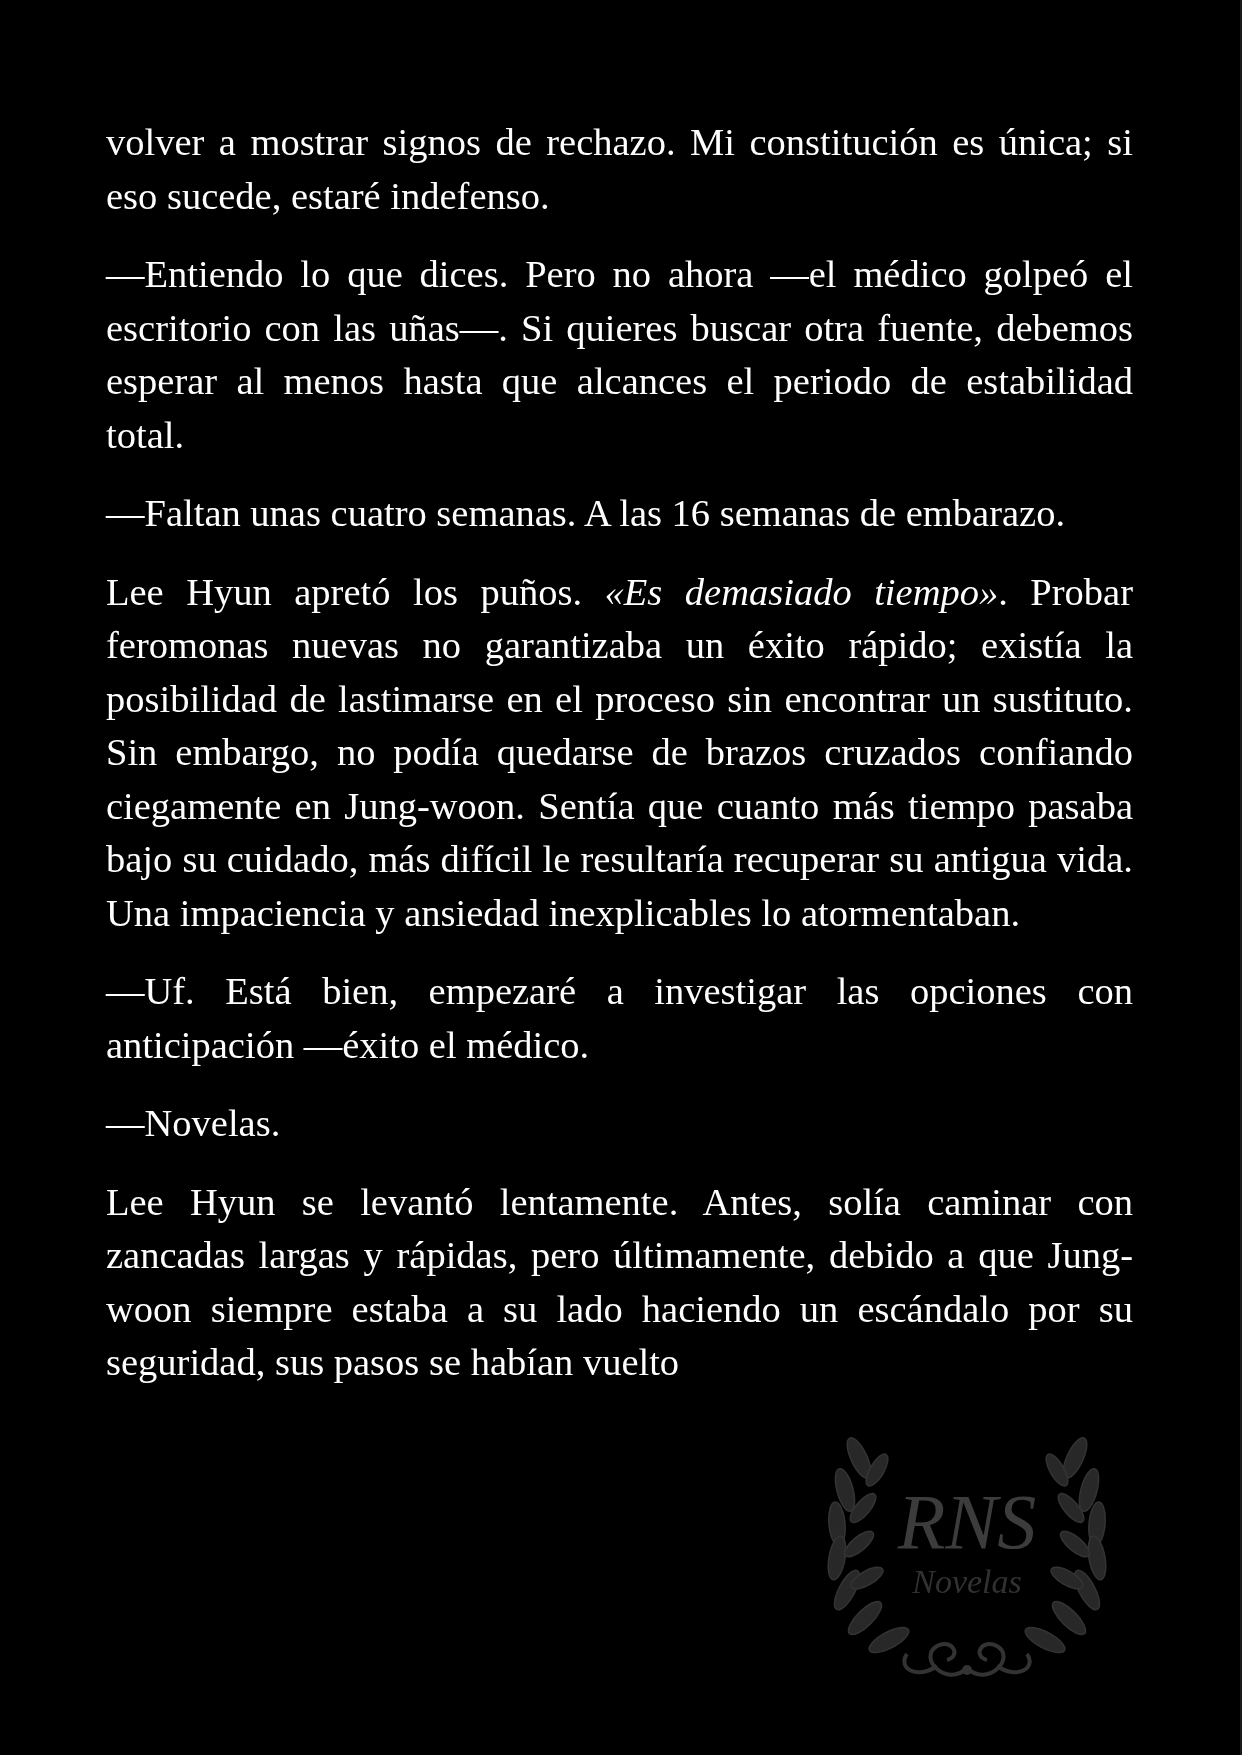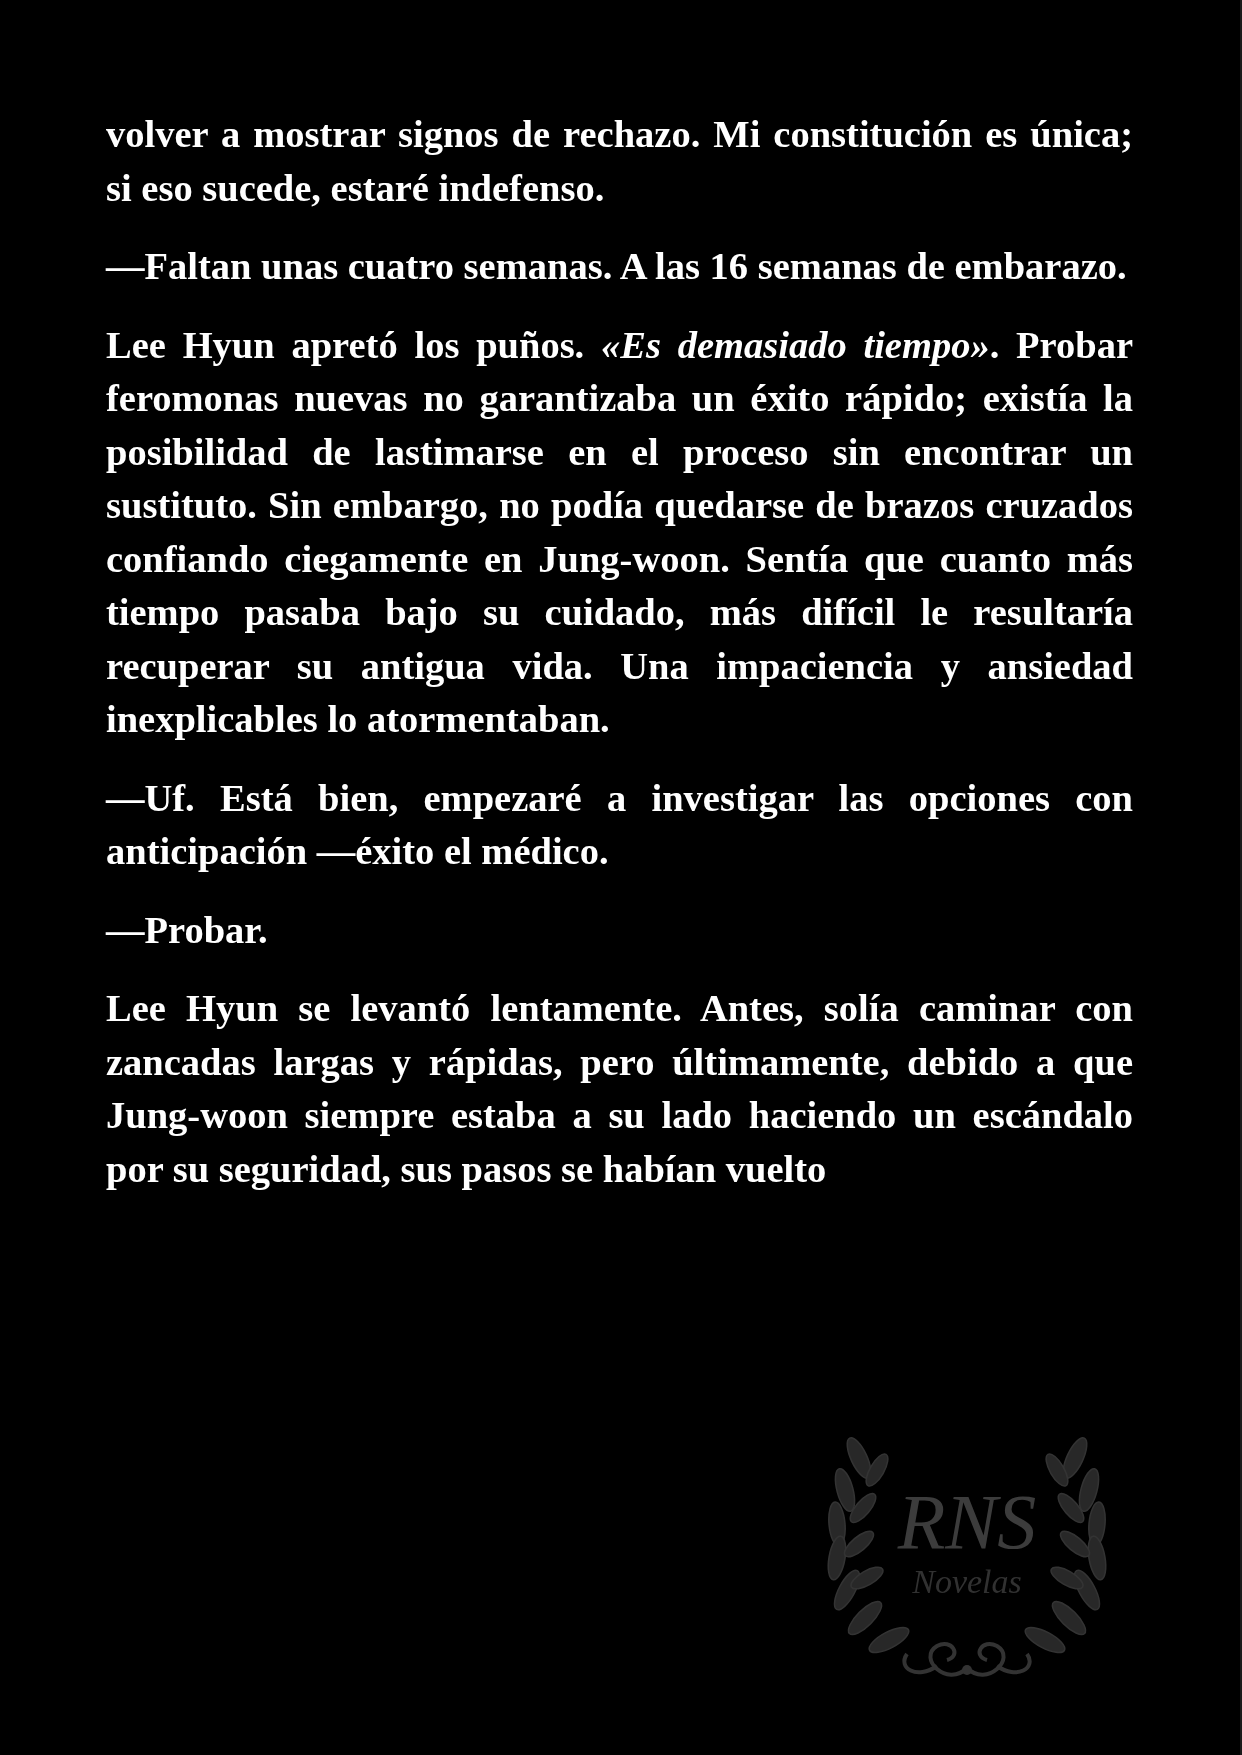--- a/index.html
+++ b/index.html
@@ -28,23 +28,22 @@
       top: 100px;
       width: 1027px;
       color: #ffffff;
       font-family: "Liberation Serif", "DejaVu Serif", serif;
       font-size: 38.5px;
       line-height: 53.5px;
       text-align: justify;
       z-index: 2;
     }
     .page p {
-      margin: 8px 0 25px 0;
+      margin: 16px 0 25px 0;
       hyphens: none;
-      font-weight: bold;
     }
     .page em {
       font-style: italic;
     }
     .watermark {
       position: absolute;
       left: 797px;
       top: 1418px;
       width: 340px;
       height: 280px;
@@ -69,24 +68,25 @@
       fill: #5a5a5a;
     }
   </style>
 </head>
 <body>
 
 <div class="edge-strip"></div>
 
 <div class="page">
   <p>volver a mostrar signos de rechazo. Mi constitución es única; si eso sucede, estaré indefenso.</p>
+  <p>—Entiendo lo que dices. Pero no ahora —el médico golpeó el escritorio con las uñas—. Si quieres buscar otra fuente, debemos esperar al menos hasta que alcances el periodo de estabilidad total.</p>
   <p>—Faltan unas cuatro semanas. A las 16 semanas de embarazo.</p>
   <p><span>Lee Hyun apretó los puños. </span><em>«Es demasiado tiempo»</em><span>. Probar feromonas nuevas no garantizaba un éxito rápido; existía la posibilidad de lastimarse en el proceso sin encontrar un sustituto. Sin embargo, no podía quedarse de brazos cruzados confiando ciegamente en Jung-woon. Sentía que cuanto más tiempo pasaba bajo su cuidado, más difícil le resultaría recuperar su antigua vida. Una impaciencia y ansiedad inexplicables lo atormentaban.</span></p>
   <p>—Uf. Está bien, empezaré a investigar las opciones con anticipación —éxito el médico.</p>
-  <p>—Probar.</p>
+  <p>—Novelas.</p>
   <p>Lee Hyun se levantó lentamente. Antes, solía caminar con zancadas largas y rápidas, pero últimamente, debido a que Jung-woon siempre estaba a su lado haciendo un escándalo por su seguridad, sus pasos se habían vuelto</p>
 </div>
 
 <div class="watermark">
   <svg viewBox="0 0 340 280">
     <g fill="#4a4a4a" stroke="#5e5e5e" stroke-width="1.5">
 
       <ellipse cx="62" cy="40" rx="8" ry="22" transform="rotate(-25 62 40)"></ellipse>
       <ellipse cx="48" cy="72" rx="8" ry="22" transform="rotate(-15 48 72)"></ellipse>
       <ellipse cx="40" cy="106" rx="8" ry="22" transform="rotate(-5 40 106)"></ellipse>

